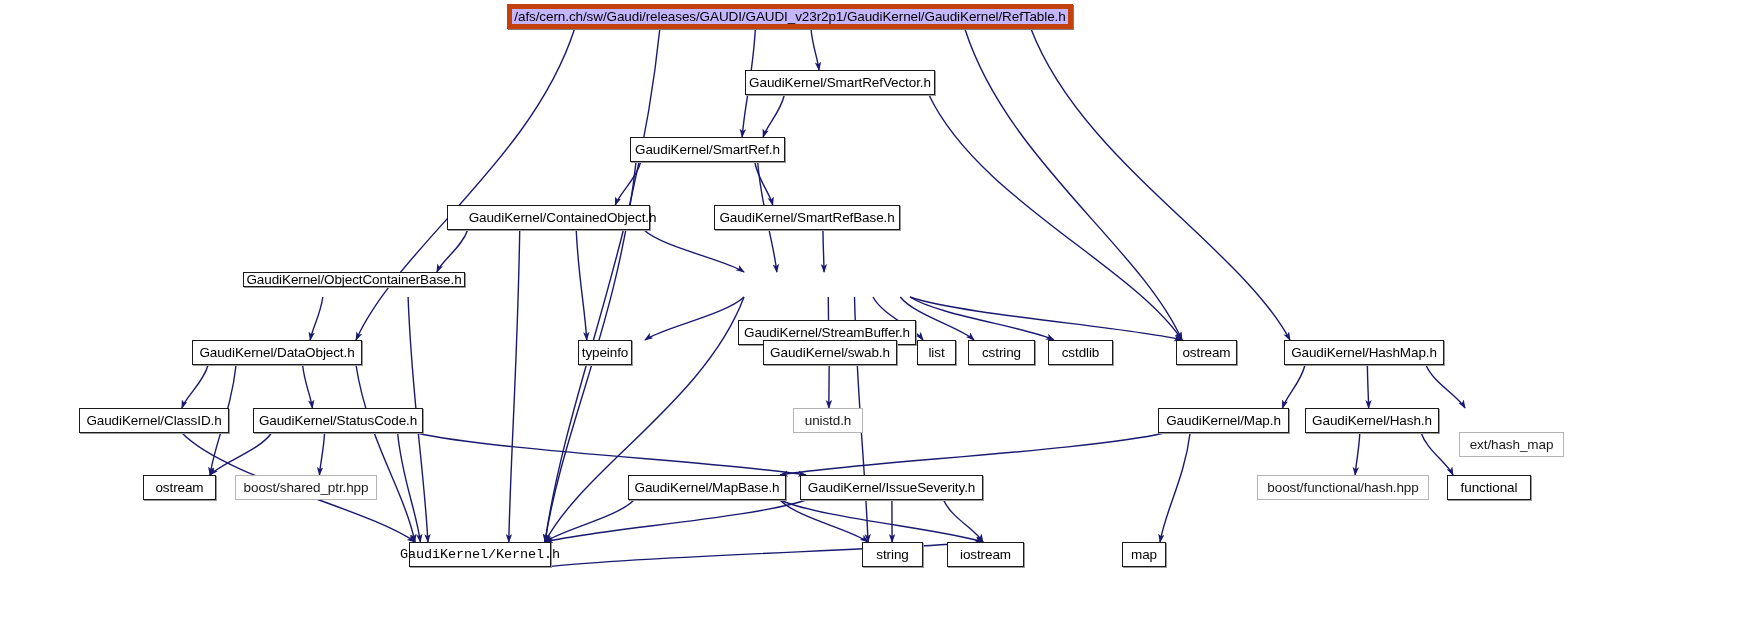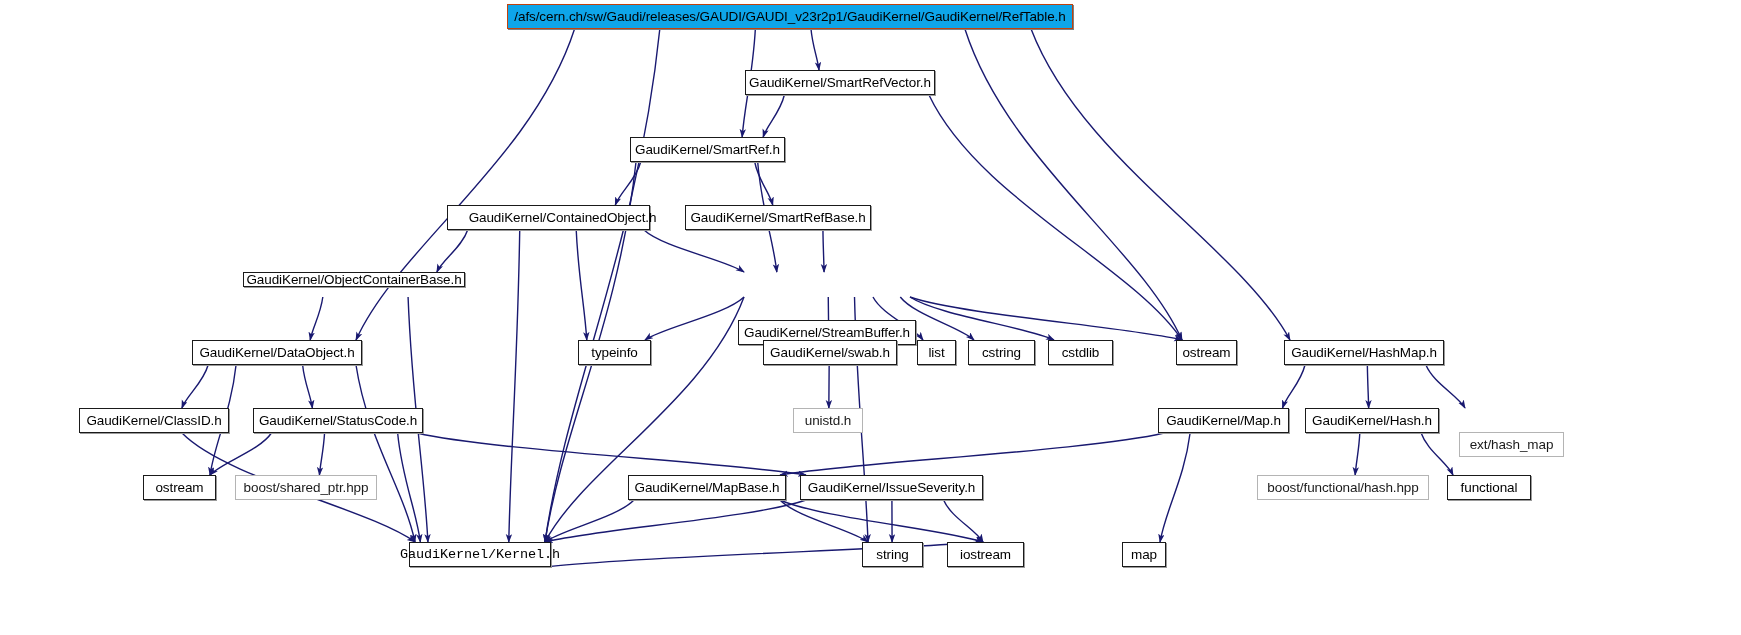--- a/index.html
+++ b/index.html
@@ -33,22 +33,22 @@
     white-space: nowrap;
     font-size: 13.5px;
     color: #000000;
     line-height: 1;
     background: #ffffff;
     border: 1px solid #000000;
     letter-spacing: -0.1px;
     z-index: 5;
   }
   .node.root {
-    background: #0ea5e9;
-    border: 1px solid #c2410c;
+    background: #c4b5fd;
+    border: 5px solid #c2410c;
     box-shadow: 1px 1px 0 #808080;
     text-align: center;
   }
   .node.strong {
     border: 1px solid #1a1a1a;
     box-shadow: 1px 1px 0 #9a9a9a;
   }
   .node.faded {
     border: 1px solid #b4b4b4;
     color: #1a1a1a;
@@ -127,33 +127,33 @@
       </div>
       <div class="node strong" style="left: 745px; top: 70px; width: 190px; height: 25px;">
         <span class="node-label">GaudiKernel/SmartRefVector.h</span>
       </div>
       <div class="node strong" style="left: 630px; top: 137px; width: 155px; height: 25px;">
         <span class="node-label">GaudiKernel/SmartRef.h</span>
       </div>
       <div class="node strong" style="left: 447px; top: 205px; width: 203px; height: 25px; padding-left: 28px;">
         <span class="node-label">GaudiKernel/ContainedObject.h</span>
       </div>
-      <div class="node strong" style="left: 685px; top: 205px; width: 186px; height: 25px;">
+      <div class="node strong" style="left: 714px; top: 205px; width: 186px; height: 25px;">
         <span class="node-label">GaudiKernel/SmartRefBase.h</span>
       </div>
       <div class="node strong" style="left: 243px; top: 272px; width: 222px; height: 15px;">
         <span class="node-label">GaudiKernel/ObjectContainerBase.h</span>
       </div>
       <div class="node strong" style="left: 738px; top: 272px; width: 178px; height: 25px; margin-top: 48px;">
         <span class="node-label">GaudiKernel/StreamBuffer.h</span>
       </div>
       <div class="node strong" style="left: 192px; top: 340px; width: 170px; height: 25px;">
         <span class="node-label">GaudiKernel/DataObject.h</span>
       </div>
-      <div class="node strong" style="left: 578px; top: 340px; width: 73px; height: 25px; text-align: right;">
+      <div class="node strong" style="left: 578px; top: 340px; width: 54px; height: 25px; text-align: right;">
         <span class="node-label">typeinfo</span>
       </div>
       <div class="node strong" style="left: 763px; top: 340px; width: 134px; height: 25px;">
         <span class="node-label">GaudiKernel/swab.h</span>
       </div>
       <div class="node strong" style="left: 917px; top: 340px; width: 39px; height: 25px;">
         <span class="node-label">list</span>
       </div>
       <div class="node strong" style="left: 968px; top: 340px; width: 67px; height: 25px;">
         <span class="node-label">cstring</span>

